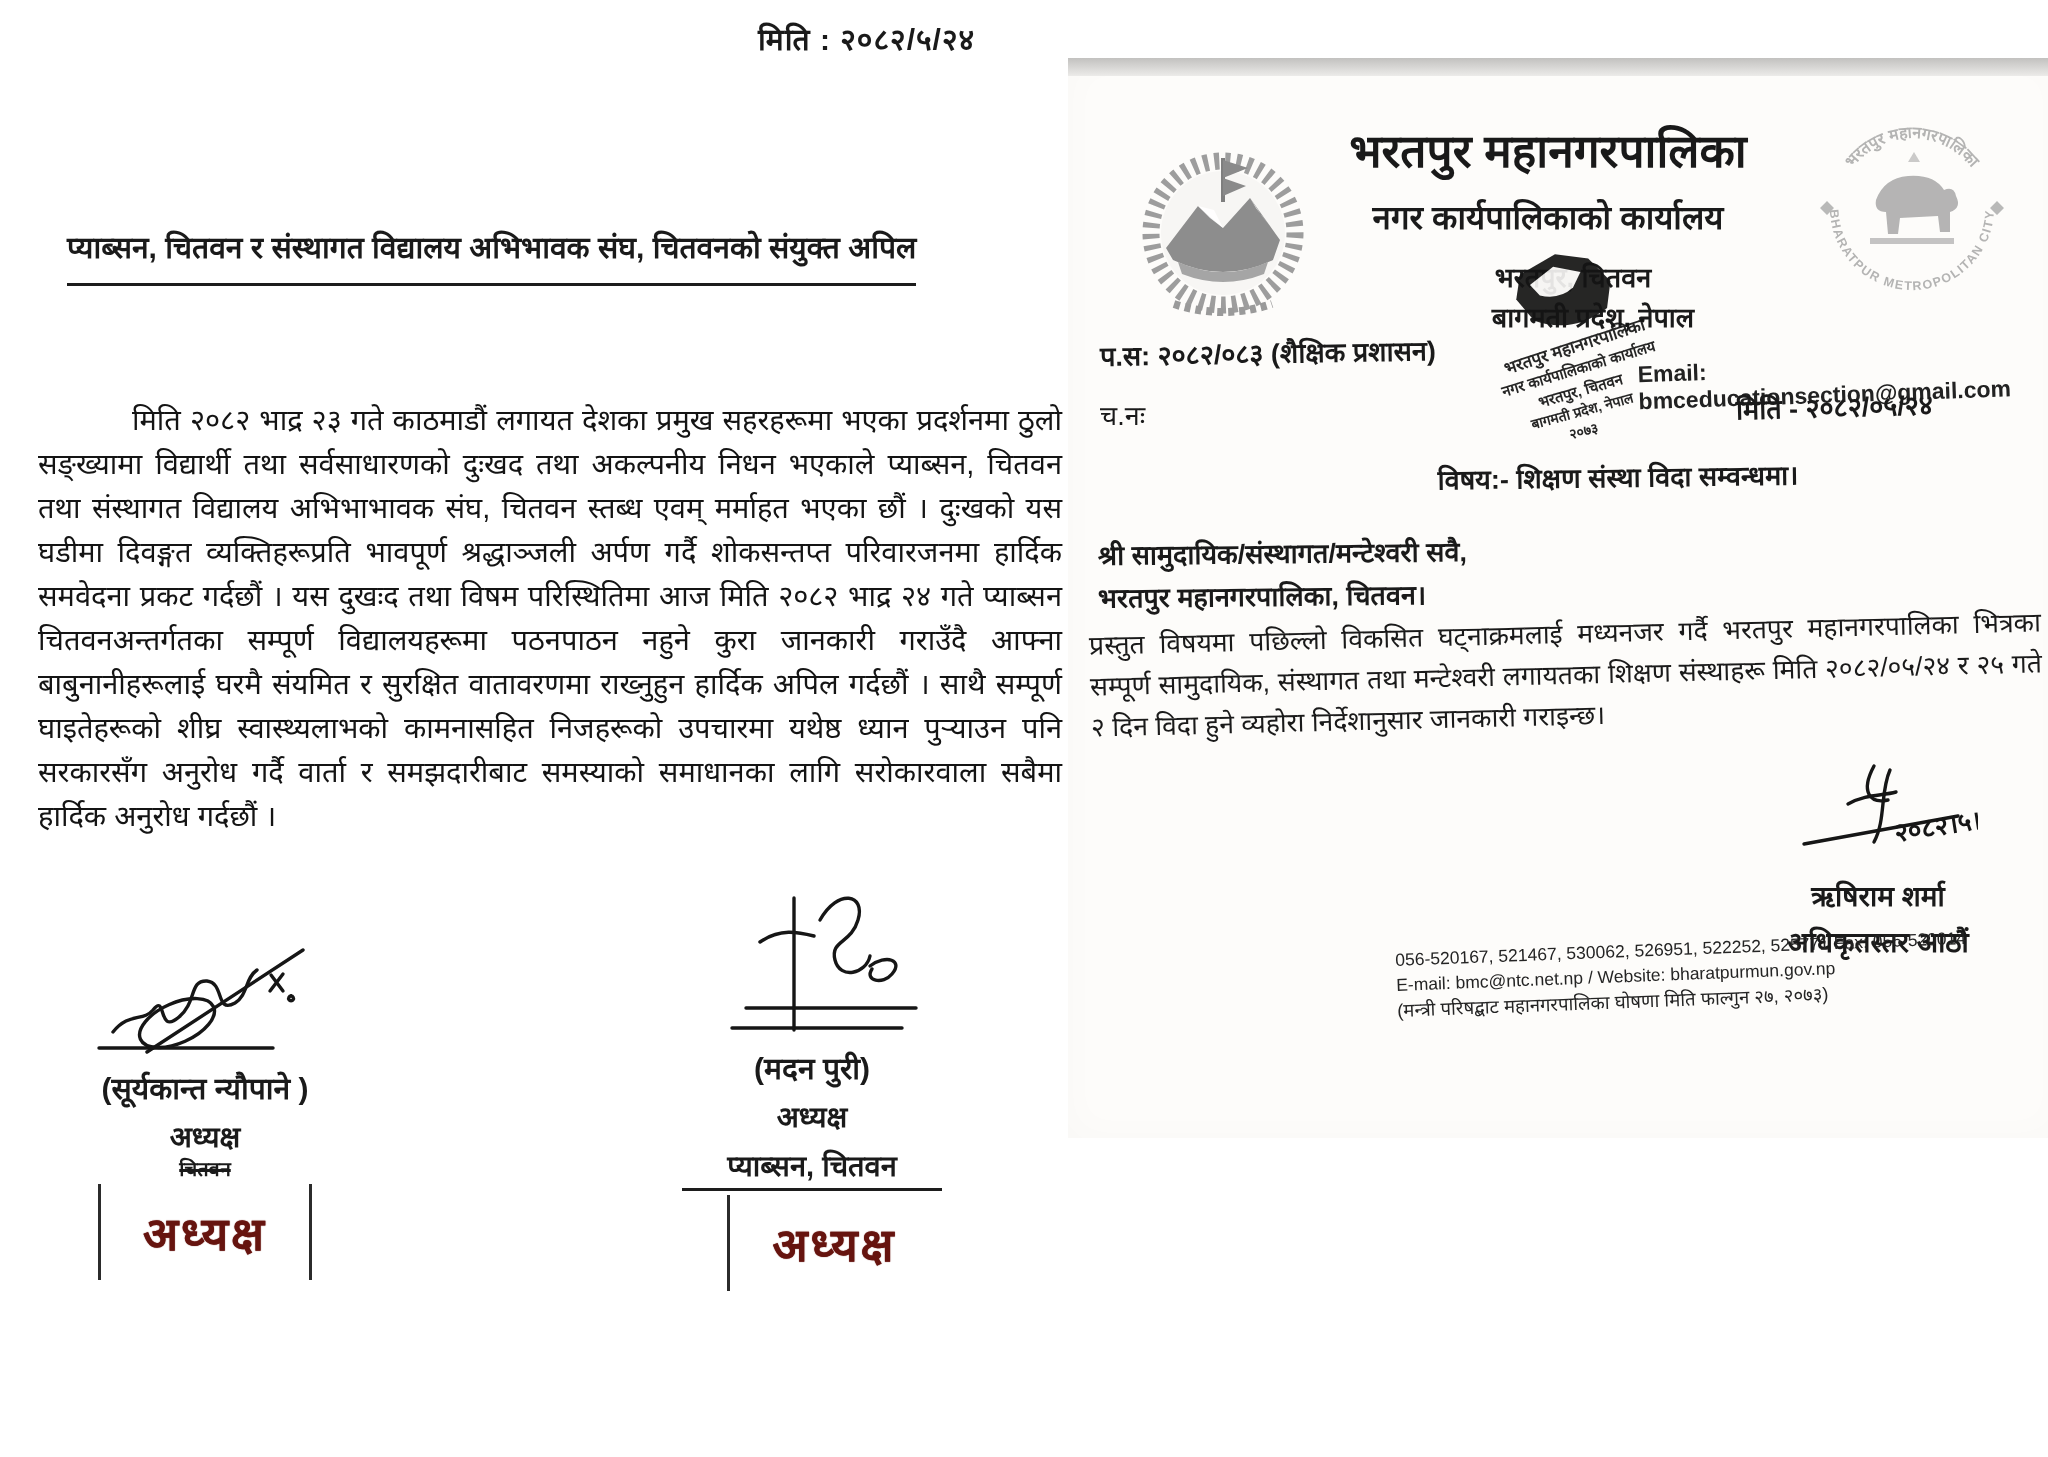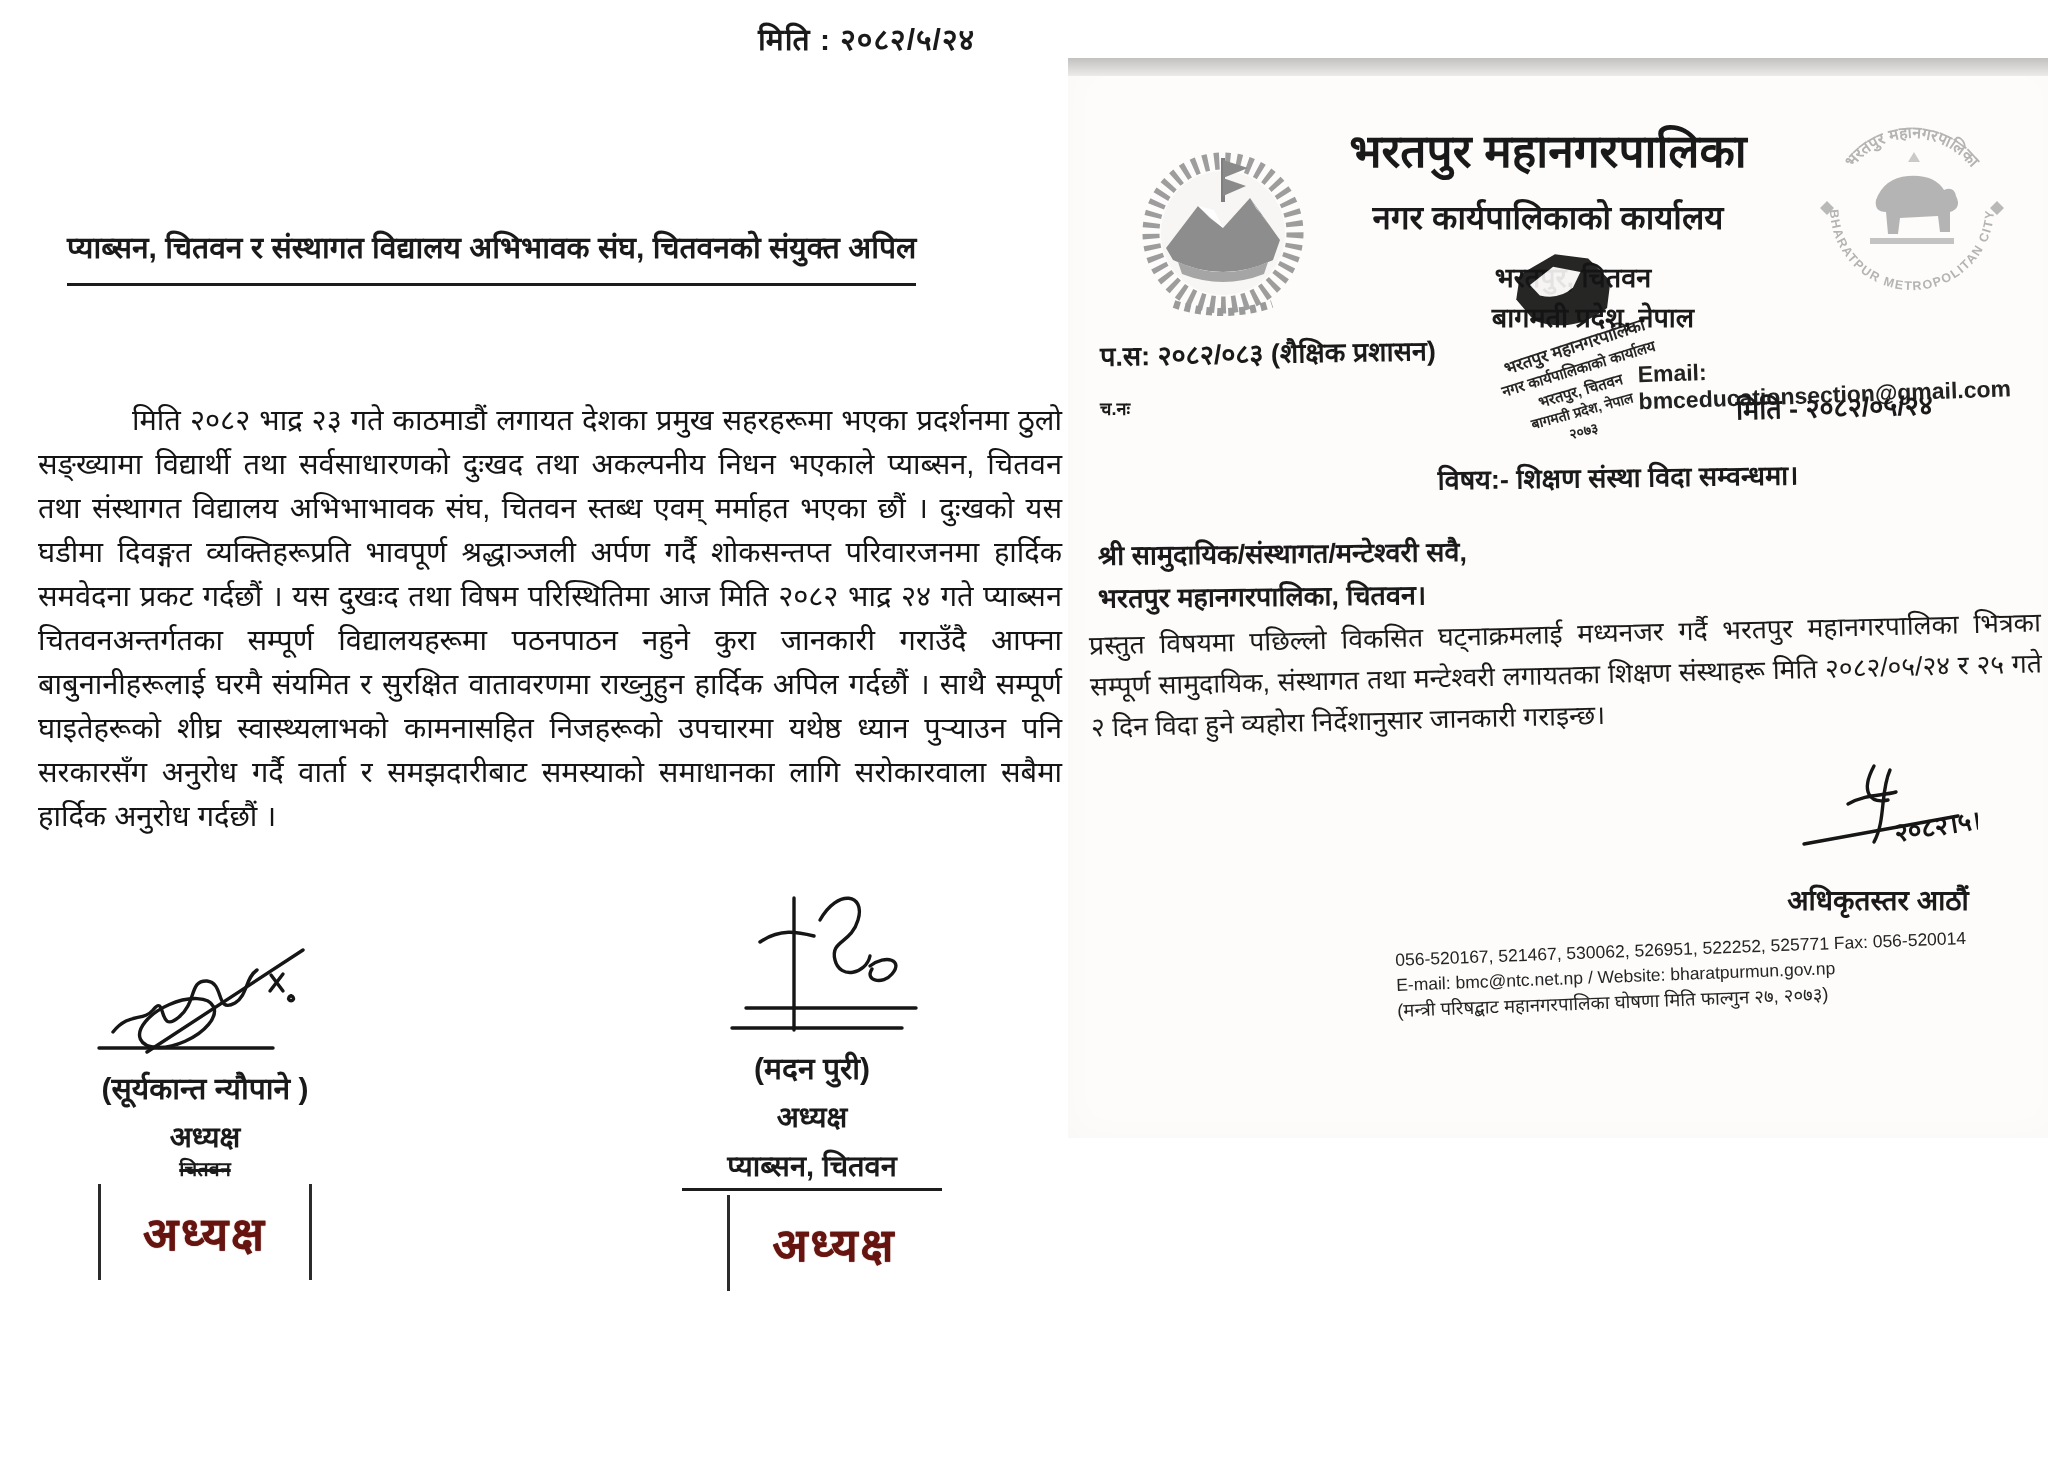--- a/index.html
+++ b/index.html
@@ -41,21 +41,21 @@
     background:linear-gradient(#c2c1bf,#ecebe9);}
   .r-org{position:absolute;left:200px;top:60px;width:560px;text-align:center;
     font-size:46px;font-weight:700;color:#191919;}
   .r-office{position:absolute;left:200px;top:136px;width:560px;text-align:center;
     font-size:33px;font-weight:600;}
   .r-addr1{position:absolute;left:260px;top:200px;width:490px;text-align:center;
     font-size:27px;font-weight:600;}
   .r-addr2{position:absolute;left:260px;top:240px;width:530px;text-align:center;
     font-size:27px;font-weight:600;}
   .r-ref{position:absolute;left:32px;top:276px;font-size:27px;font-weight:600;transform:rotate(-1deg);}
-  .r-chn{position:absolute;left:32px;top:338px;font-size:18px;font-weight:700;}
+  .r-chn{position:absolute;left:32px;top:338px;font-size:27px;font-weight:400;}
   .r-email{position:absolute;left:570px;top:296px;font-size:23px;font-weight:600;transform:rotate(-2deg);color:#222;}
   .r-date{position:absolute;left:668px;top:330px;font-size:27px;font-weight:600;transform:rotate(-1.5deg);}
   .r-subject{position:absolute;left:320px;top:400px;width:460px;text-align:center;
     font-size:27px;font-weight:600;transform:rotate(-0.8deg);}
   .r-to1{position:absolute;left:30px;top:476px;font-size:27px;font-weight:600;transform:rotate(-0.6deg);}
   .r-to2{position:absolute;left:30px;top:519px;font-size:27px;font-weight:600;transform:rotate(-0.6deg);}
   .r-body{position:absolute;left:22px;top:556px;width:952px;font-size:26.5px;line-height:41px;
     text-align:justify;font-weight:500;transform:rotate(-1.4deg);}
   .r-signer{position:absolute;left:640px;top:700px;width:340px;text-align:center;}
   .r-signer .nm{font-size:28px;font-weight:600;margin-top:4px;}
@@ -189,20 +189,21 @@
 
     <div class="r-signer">
       <svg width="200" height="110" viewBox="0 0 200 110">
         <g class="sign-strokes">
           <path d="M96 8 C82 34 92 46 110 42 M112 12 C102 34 108 62 96 84"></path>
           <path d="M70 46 C88 36 104 38 118 34"></path>
           <path d="M26 86 L180 58"></path>
         </g>
         <text x="118" y="84" font-size="26" font-weight="bold" fill="#161616" transform="rotate(-9 118 84)">२०८२।५।२४</text>
       </svg>
+      <div class="nm">ऋषिराम शर्मा</div>
       <div class="rk">अधिकृतस्तर आठौं</div>
     </div>
 
     <div class="r-footer">
       <div class="f1">056-520167, 521467, 530062, 526951, 522252, 525771 Fax: 056-520014</div>
       <div class="f2">E-mail: bmc@ntc.net.np / Website: bharatpurmun.gov.np</div>
       <div class="f3">(मन्त्री परिषद्बाट महानगरपालिका घोषणा मिति फाल्गुन २७, २०७३)</div>
     </div>
   </div>
 

